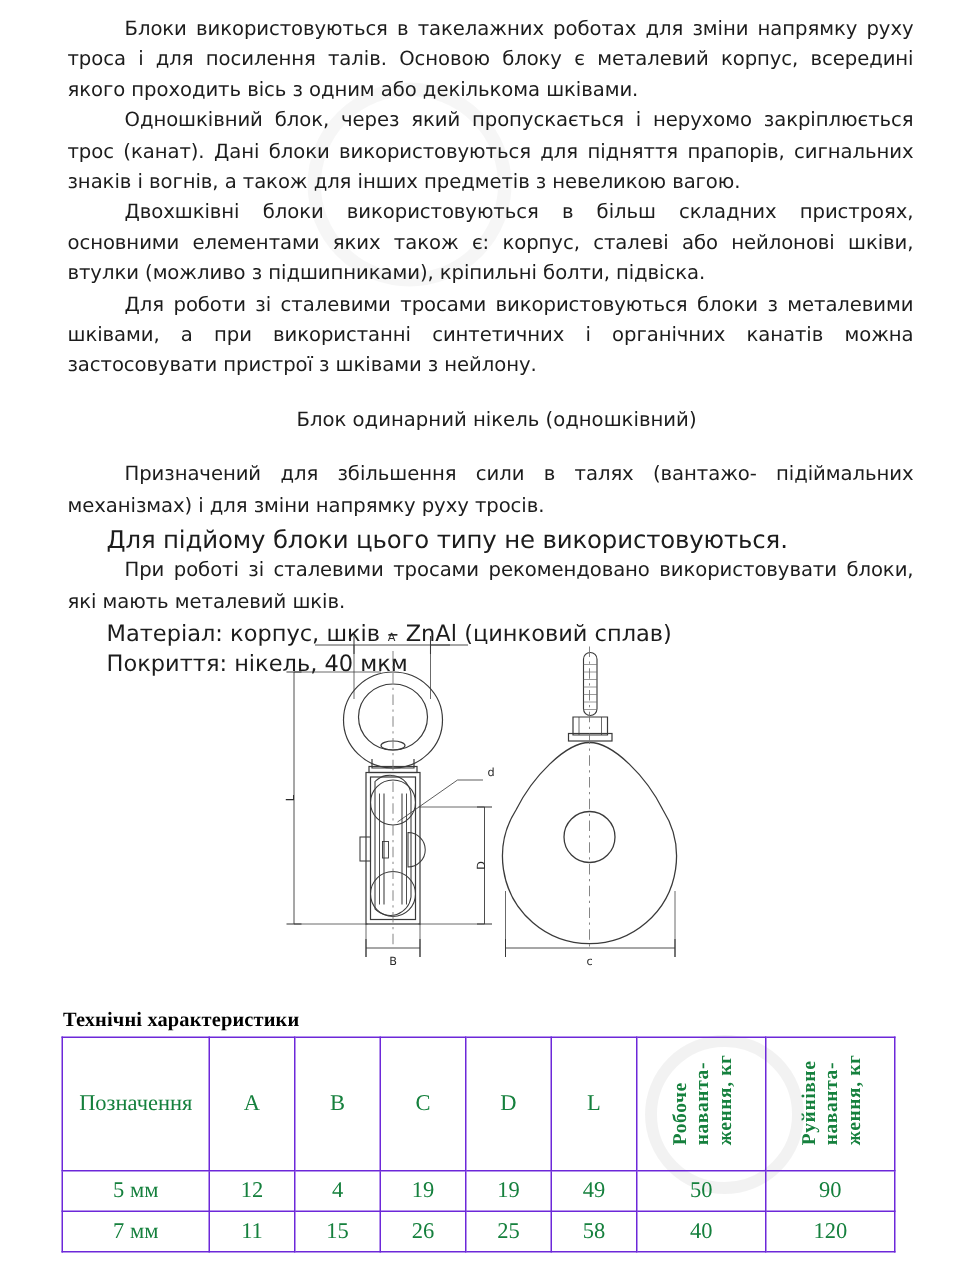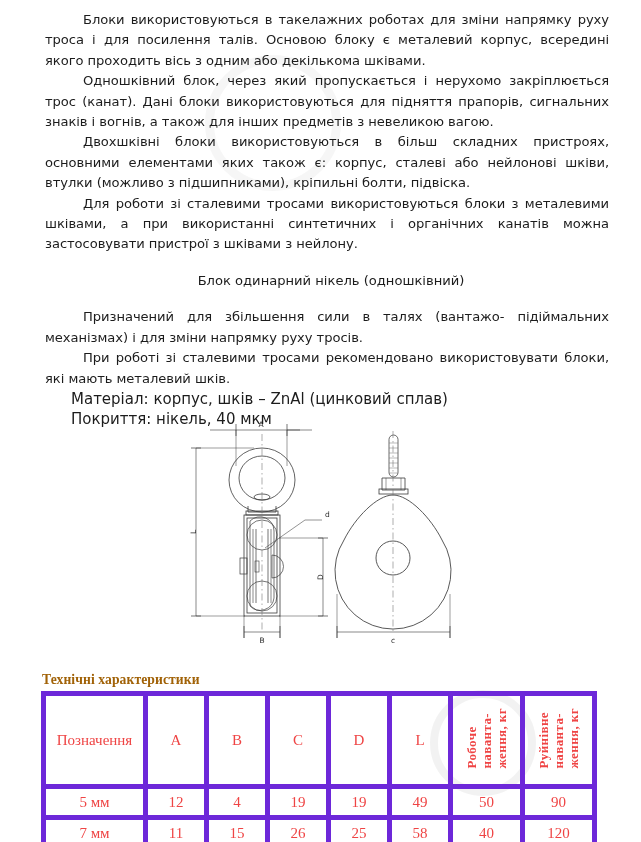--- a/index.html
+++ b/index.html
@@ -76,36 +76,36 @@
   .table-wrap {
     position: absolute;
     left: 41px;
     top: 672px;
     width: 556px;
     font-family: "Liberation Serif", serif;
   }
   .table-title {
     font-size: 13.6px;
     font-weight: bold;
-    color: #a16207;
+    color: #000000;
     margin: 0 0 3px 1px;
     letter-spacing: 0.1px;
   }
   table.spec {
     border-collapse: collapse;
     width: 556px;
     table-layout: fixed;
   }
   table.spec td, table.spec th {
-    border: 5px solid #6d28d9;
+    border: 1px solid #6d28d9;
     text-align: center;
     vertical-align: middle;
     font-size: 15px;
     font-weight: normal;
-    color: #ef4444;
+    color: #15803d;
     padding: 0;
   }
   table.spec thead td {
     height: 88px;
   }
   table.spec tbody td {
     height: 26px;
   }
   .rot {
     writing-mode: vertical-rl;
@@ -151,20 +151,21 @@
 <div class="watermark"></div>
 <div class="watermark2"></div>
 
 <div class="doc">
   <p class="para">Блоки використовуються в такелажних роботах для зміни напрямку руху троса і для посилення талів. Основою блоку є металевий корпус, всередині якого проходить вісь з одним або декількома шківами.</p>
   <p class="para">Одношківний блок, через який пропускається і нерухомо закріплюється трос (канат). Дані блоки використовуються для підняття прапорів, сигнальних знаків і вогнів, а також для інших предметів з невеликою вагою.</p>
   <p class="para">Двохшківні блоки використовуються в більш складних пристроях, основними елементами яких також є: корпус, сталеві або нейлонові шківи, втулки (можливо з підшипниками), кріпильні болти, підвіска.</p>
   <p class="para">Для роботи зі сталевими тросами використовуються блоки з металевими шківами, а при використанні синтетичних і органічних канатів можна застосовувати пристрої з шківами з нейлону.</p>
   <p class="heading-center">Блок одинарний нікель (одношківний)</p>
   <p class="para para-last-left">Призначений для збільшення сили в талях (вантажо- підіймальних механізмах) і для зміни напрямку руху тросів.</p>
+  <p class="big-line">Для підйому блоки цього типу не використовуються.</p>
   <p class="para para-last-left">При роботі зі сталевими тросами рекомендовано використовувати блоки, які мають металевий шків.</p>
   <p class="plain-line">Матеріал: корпус, шків – ZnAl (цинковий сплав)</p>
   <p class="plain-line">Покриття: нікель, 40 мкм</p>
 </div>
 
 <div class="drawings">
   <svg width="641" height="248" viewBox="0 0 641 248">
     <g stroke="#3a3a3a" fill="none" stroke-width="0.8">
 
       <g>

